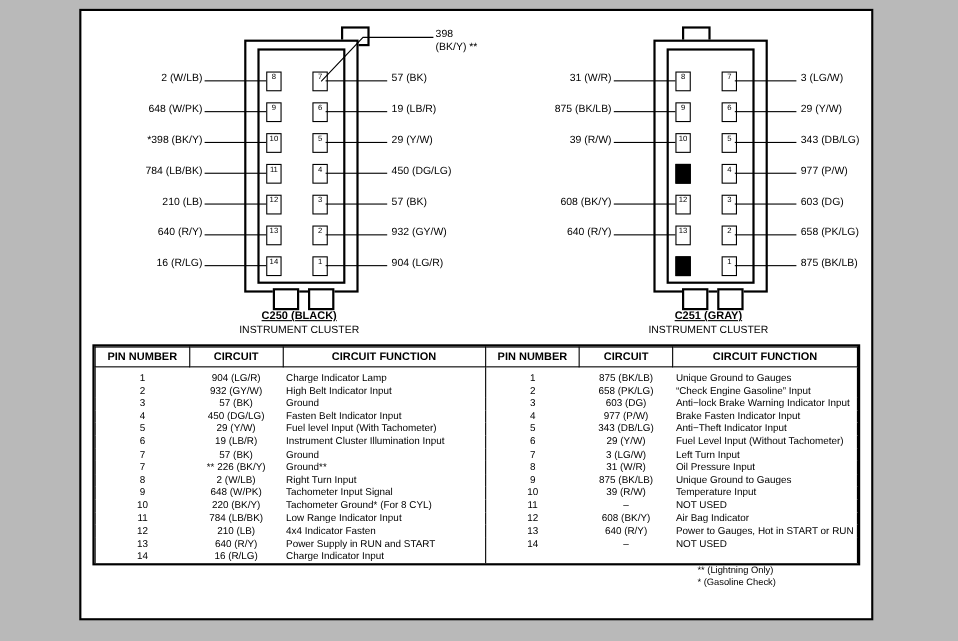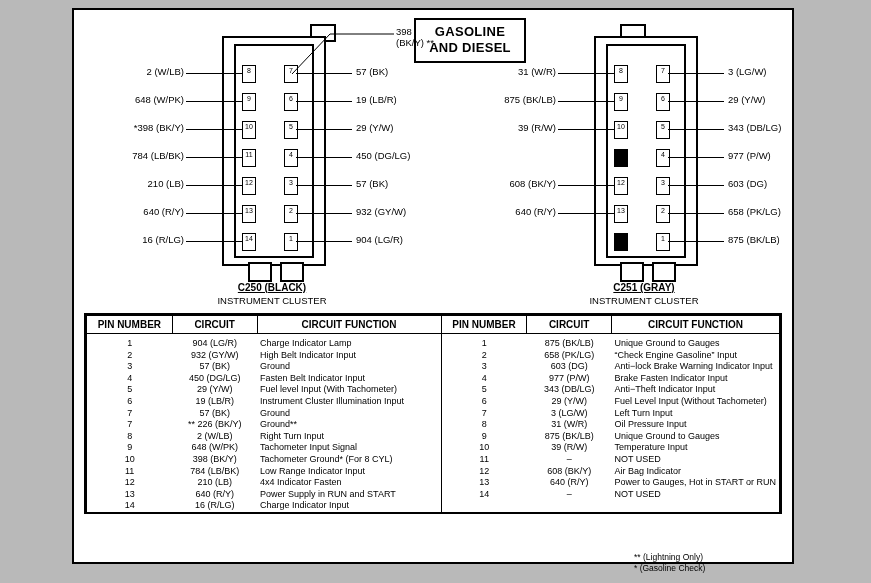--- a/index.html
+++ b/index.html
@@ -33,24 +33,20 @@
   td.bl{border-left:1px solid #000;}
   td.br{border-right:1px solid #000;}
   .fnbox{position:absolute;left:560px;top:536px;font-size:8.5px;line-height:11px;}
 </style>
 </head>
 <body>
 
 <div id="page">
   <div id="sheet">
 
-    <div id="titlebox">
-      <div>GASOLINE</div>
-      <div>AND DIESEL</div>
-    </div>
 
     <div>
 
       <div class="tab" style="left:236px;top:14px;width:22px;height:14px;"></div>
       <div class="connbody" style="left:148px;top:26px;width:100px;height:226px;"></div>
       <div class="conn" style="left:160px;top:34px;width:76px;height:210px;"></div>
 
       <div class="tab" style="left:174px;top:252px;width:20px;height:16px;"></div>
       <div class="tab" style="left:206px;top:252px;width:20px;height:16px;"></div>
 
@@ -254,21 +250,21 @@
             <tr>
               <td class="c bl" style="">9</td>
               <td class="c" style="">648 (W/PK)</td>
               <td class="br" style="">Tachometer Input Signal</td>
               <td class="c" style="">10</td>
               <td class="c" style="">39 (R/W)</td>
               <td class="br" style="">Temperature Input</td>
             </tr>
             <tr>
               <td class="c bl" style="">10</td>
-              <td class="c" style="">398 (BK/Y)</td>
+              <td class="c" style="">220 (BK/Y)</td>
               <td class="br" style="">Tachometer Ground* (For 8 CYL)</td>
               <td class="c" style="">11</td>
               <td class="c" style="">–</td>
               <td class="br" style="">NOT USED</td>
             </tr>
             <tr>
               <td class="c bl" style="">11</td>
               <td class="c" style="">784 (LB/BK)</td>
               <td class="br" style="">Low Range Indicator Input</td>
               <td class="c" style="">12</td>
@@ -296,19 +292,19 @@
               <td class="c" style="">16 (R/LG)</td>
               <td class="br" style="">Charge Indicator Input</td>
               <td class="c" style=""></td>
               <td class="c" style=""></td>
               <td class="br" style=""></td>
             </tr>
           </tbody>
       </table>
     </div>
 
-    <div class="fnbox" style="left:560px;top:542px;">
+    <div class="fnbox" style="left:560px;top:503px;">
       <div>** (Lightning Only)</div>
       <div>* (Gasoline Check)</div>
     </div>
 
   </div>
 </div>
 
 </body></html>

